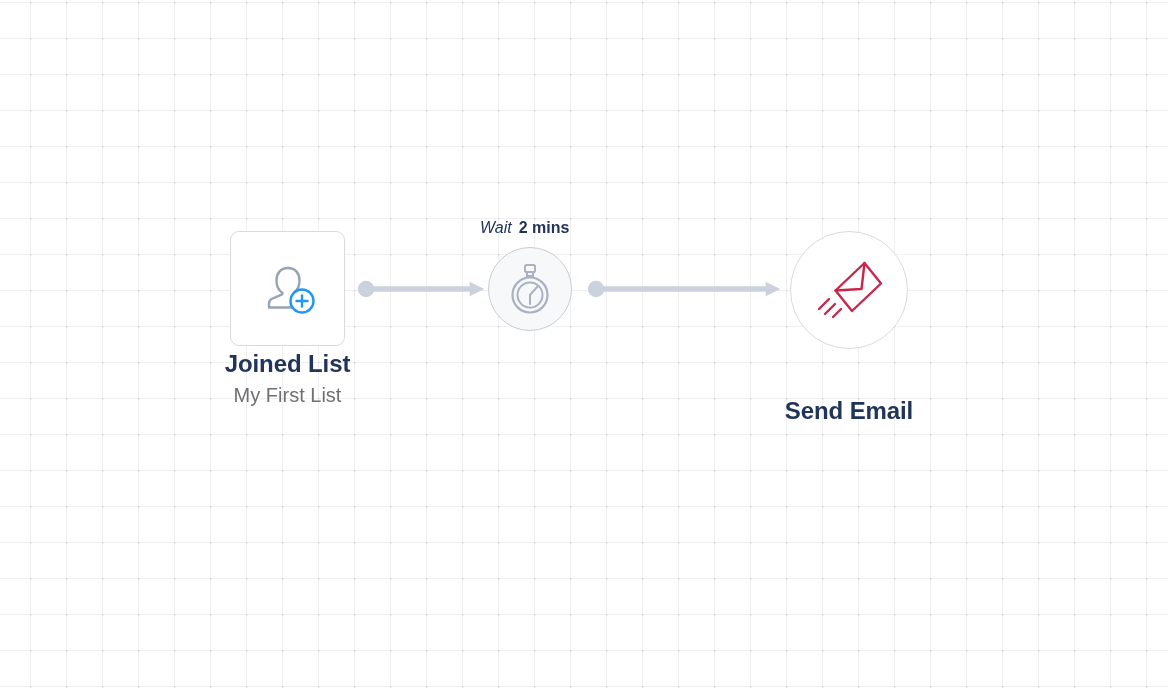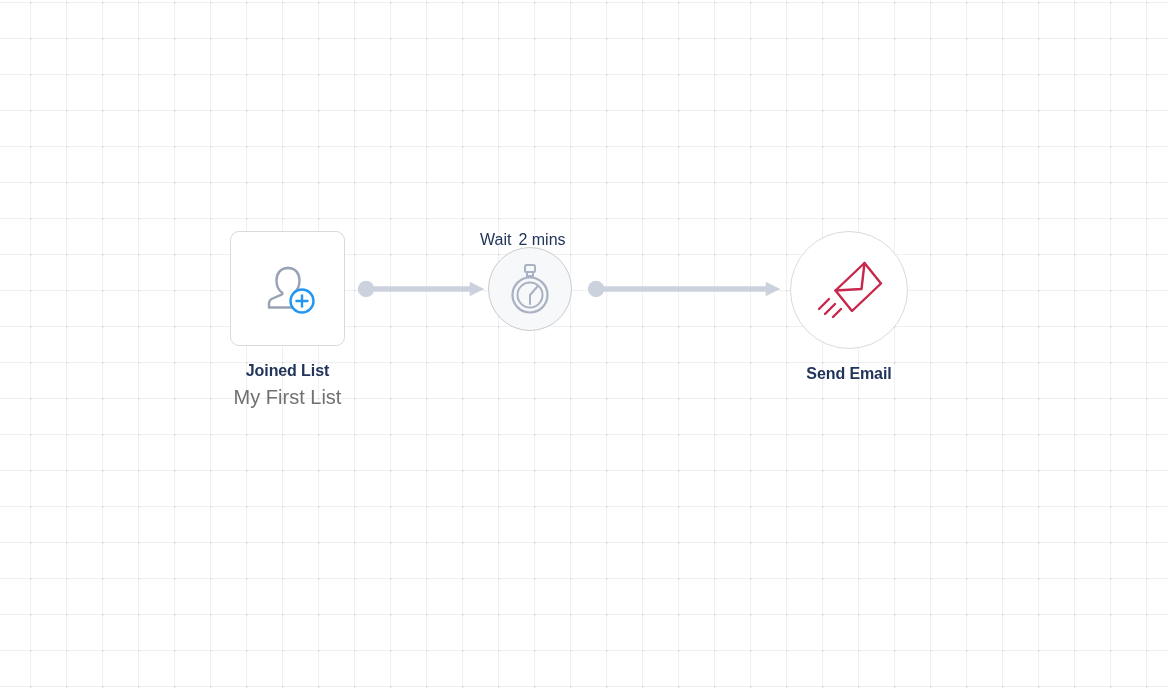--- a/index.html
+++ b/index.html
@@ -75,22 +75,22 @@
     border-radius: 50%;
     background: #f7f8f9;
     display: flex;
     align-items: center;
     justify-content: center;
     box-sizing: border-box;
   }
 
   
   .node-title {
-    margin-top: 16px;
-    font-size: 16px;
+    margin-top: 4px;
+    font-size: 24px;
     font-weight: bold;
     color: #21355b;
     letter-spacing: -0.1px;
     white-space: nowrap;
     text-align: center;
     line-height: 1.15;
   }
   .node-subtitle {
     margin-top: 6px;
     font-size: 20px;
@@ -104,22 +104,22 @@
   
   .wait-label {
     position: absolute;
     font-size: 16px;
     color: #21355b;
     white-space: nowrap;
     display: flex;
     align-items: baseline;
     gap: 7px;
   }
-  .wait-label .wait-word { font-weight: normal; }
-  .wait-label .wait-value { font-weight: normal; margin-top: 12px; }
+  .wait-label .wait-word { font-weight: normal; font-style: italic; }
+  .wait-label .wait-value { font-weight: bold; }
 
   
   .connector {
     position: absolute;
     height: 22px;
     display: block;
   }
 
   
   .icon-svg { display: block; }
@@ -178,21 +178,21 @@
 
           <circle cx="23" cy="32" r="12.5" stroke="#a8b2c2" stroke-width="2" fill="none"></circle>
 
           <line x1="23" y1="32" x2="23" y2="41" stroke="#a8b2c2" stroke-width="2" stroke-linecap="round"></line>
           <line x1="23" y1="32" x2="30.5" y2="23.5" stroke="#a8b2c2" stroke-width="2" stroke-linecap="round"></line>
         </svg>
       </span>
     </div>
   </div>
 
-  <div class="node" style="left:790px; top:231px; width:118px;">
+  <div class="node" style="left:790px; top:231px; width:118px;gap:44px;">
     <div class="action-shape">
       <span>
         <svg class="icon-svg" width="76" height="76" viewBox="0 0 76 76" fill="none">
           <g stroke="#c8274c" stroke-width="2.4" stroke-linecap="round" stroke-linejoin="round" fill="none">
 
             <path d="M24.5 38.5 L53.5 11 L70 31.5 L41 59 Z"></path>
 
             <path d="M24.5 38.5 L50.5 37 L53.5 11"></path>
 
             <line x1="18" y1="47" x2="8" y2="57"></line>

